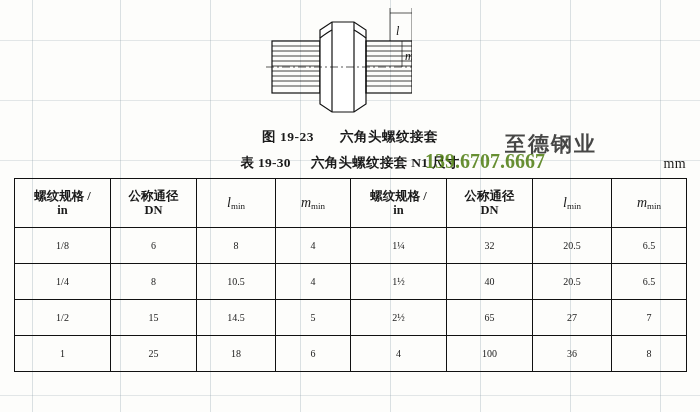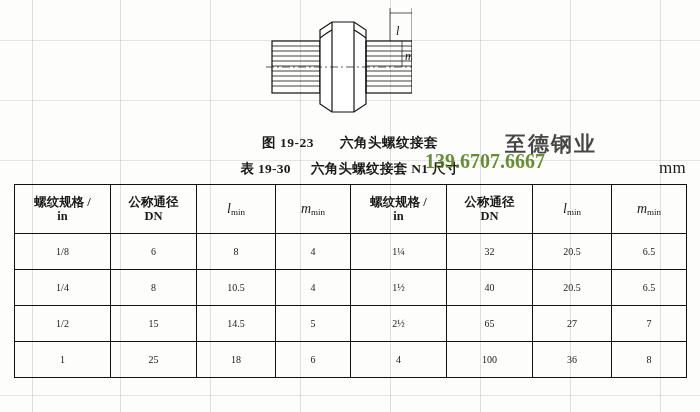--- a/index.html
+++ b/index.html
@@ -55,39 +55,39 @@
     width: 150px;
     height: 112px;
   }
   .fitting svg { display: block; }
 
   .figure-caption {
     text-align: center;
     font-size: 13.5px;
     font-weight: bold;
     letter-spacing: 0.5px;
-    margin-top: 6px;
+    margin-top: 0;
   }
   .figure-caption .gap { display: inline-block; width: 26px; }
 
   .table-caption {
     text-align: center;
     font-size: 13.5px;
     font-weight: bold;
     margin-top: 8px;
     letter-spacing: 0.3px;
     position: relative;
   }
   .table-caption .gap { display: inline-block; width: 20px; }
 
   .unit {
     position: absolute;
     right: 14px;
     bottom: 0;
-    font-size: 17px;
+    font-size: 14px;
     font-weight: normal;
     font-family: "Liberation Serif", serif;
   }
 
   
   .wm {
     position: absolute;
     z-index: 3;
     pointer-events: none;
     white-space: nowrap;

